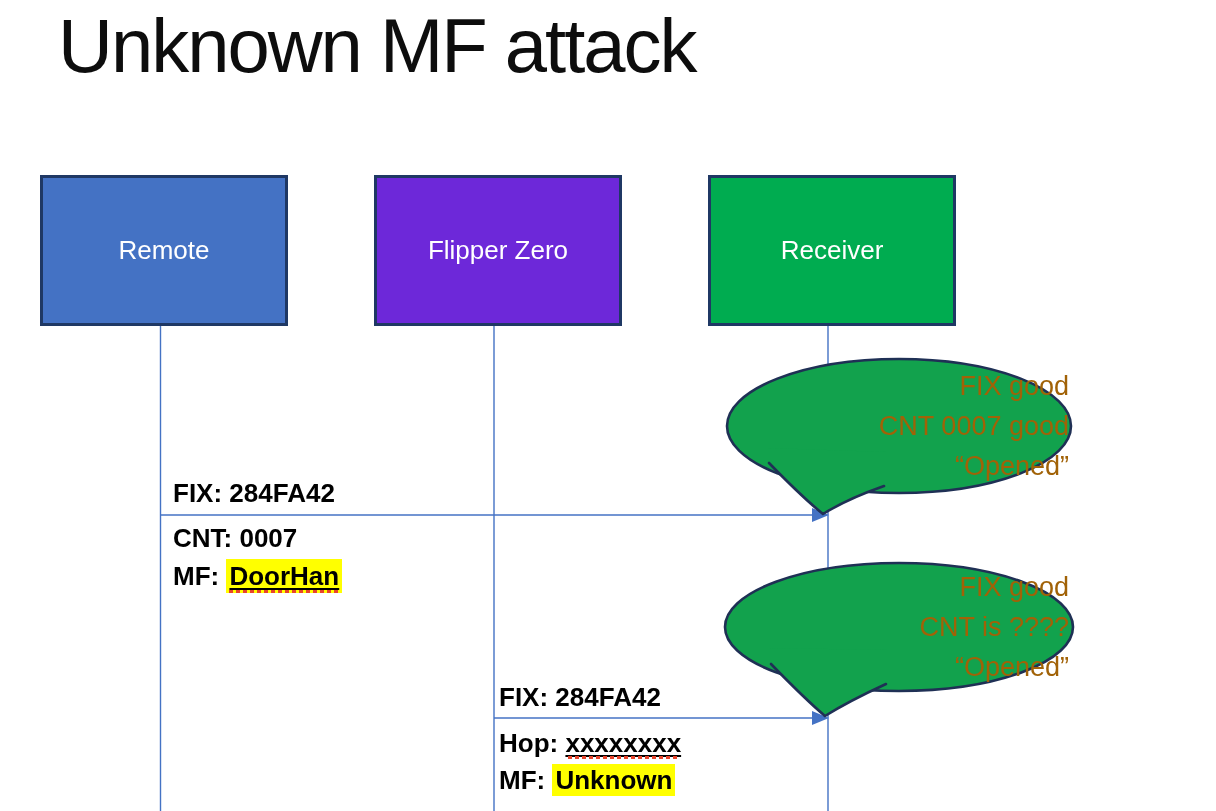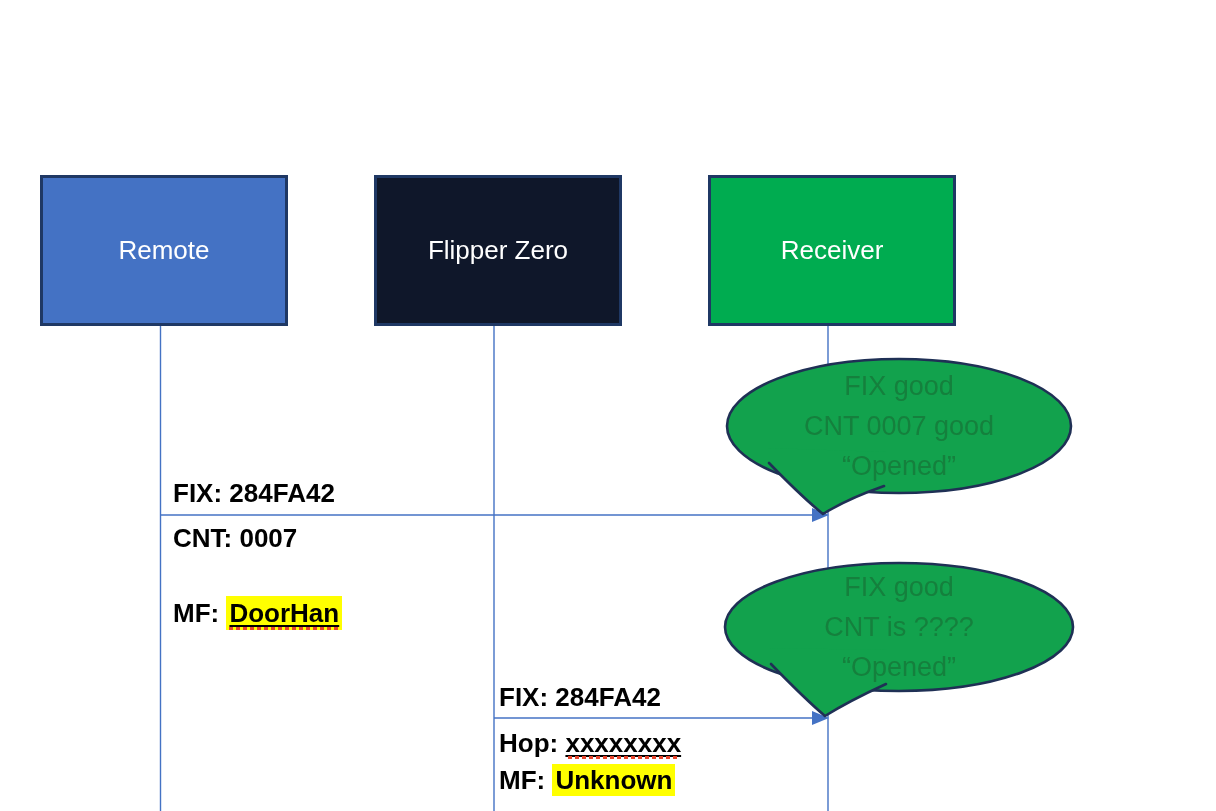--- a/index.html
+++ b/index.html
@@ -11,44 +11,45 @@
     position:absolute;left:58px;top:2px;margin:0;
     font-size:76px;font-weight:300;letter-spacing:-2px;color:#0d0d0d;
     font-family:"Liberation Sans", sans-serif;white-space:nowrap;
   }
   .actor{
     position:absolute;top:175px;width:248px;height:151px;box-sizing:border-box;
     border:3px solid #1f3864;display:flex;align-items:center;justify-content:center;
     color:#ffffff;font-size:26px;
   }
   .actor-remote{left:40px;background:#4472c4;}
-  .actor-flipper{left:374px;background:#0f172a;}
+  .actor-flipper{left:374px;background:#6d28d9;}
   .actor-receiver{left:708px;background:#00ac50;}
   .diagram-svg{position:absolute;left:0;top:0;width:1216px;height:811px;}
   .bubble-text{
-    position:absolute;width:340px;text-align:center;color:#15803d;
+    position:absolute;width:340px;text-align:right;color:#a16207;
     font-size:27px;line-height:40px;
   }
   .bubble-text-1{left:729px;top:366px;}
   .bubble-text-2{left:729px;top:567px;}
   .msg{position:absolute;color:#000000;font-size:26px;line-height:32px;white-space:nowrap;font-weight:bold;}
   .msg-line{position:absolute;left:0;top:0;white-space:nowrap;}
   .hl{background:#ffff00;padding:1px 3px;}
   .u{text-decoration:underline;text-decoration-thickness:2px;text-underline-offset:3px;}
   .sq{position:relative;display:inline-block;}
   .sq::after{
     content:"";position:absolute;left:3px;right:3px;bottom:0px;height:3px;
     background-image:repeating-linear-gradient(90deg,#e8442c 0 4px,transparent 4px 7px);
   }
 </style>
 </head>
 <body>
 
 <div class="slide">
 
+  <h1 class="title">Unknown MF attack</h1>
 
   <svg class="diagram-svg" viewBox="0 0 1216 811" xmlns="http://www.w3.org/2000/svg">
 
     <line x1="160.5" y1="326" x2="160.5" y2="811" stroke="#4472c4" stroke-width="1.4"></line>
     <line x1="494" y1="326" x2="494" y2="811" stroke="#4472c4" stroke-width="1.4"></line>
     <line x1="828" y1="326" x2="828" y2="811" stroke="#4472c4" stroke-width="1.4"></line>
 
     <line x1="160.5" y1="515" x2="815" y2="515" stroke="#4472c4" stroke-width="1.6"></line>
     <polygon points="812,508 829,515 812,522" fill="#4472c4"></polygon>
 
@@ -86,21 +87,21 @@
 
   <div class="bubble-text bubble-text-2">
     <div>FIX good</div>
     <div>CNT is ????</div>
     <div>“Opened”</div>
   </div>
 
   <div class="msg" style="left:173px;top:477px;width:400px;height:120px;">
     <div class="msg-line" style="top:0px;">FIX: 284FA42</div>
     <div class="msg-line" style="top:45px;">CNT: 0007</div>
-    <div class="msg-line" style="top:82px;margin-top:37px;">
+    <div class="msg-line" style="top:82px;">
       <span>MF: </span><span class="hl u sq">DoorHan</span>
     </div>
   </div>
 
   <div class="msg" style="left:499px;top:681px;width:400px;height:130px;">
     <div class="msg-line" style="top:0px;">FIX: 284FA42</div>
     <div class="msg-line" style="top:46px;">
       <span>Hop: </span><span class="u sq">xxxxxxxx</span>
     </div>
     <div class="msg-line" style="top:83px;">

